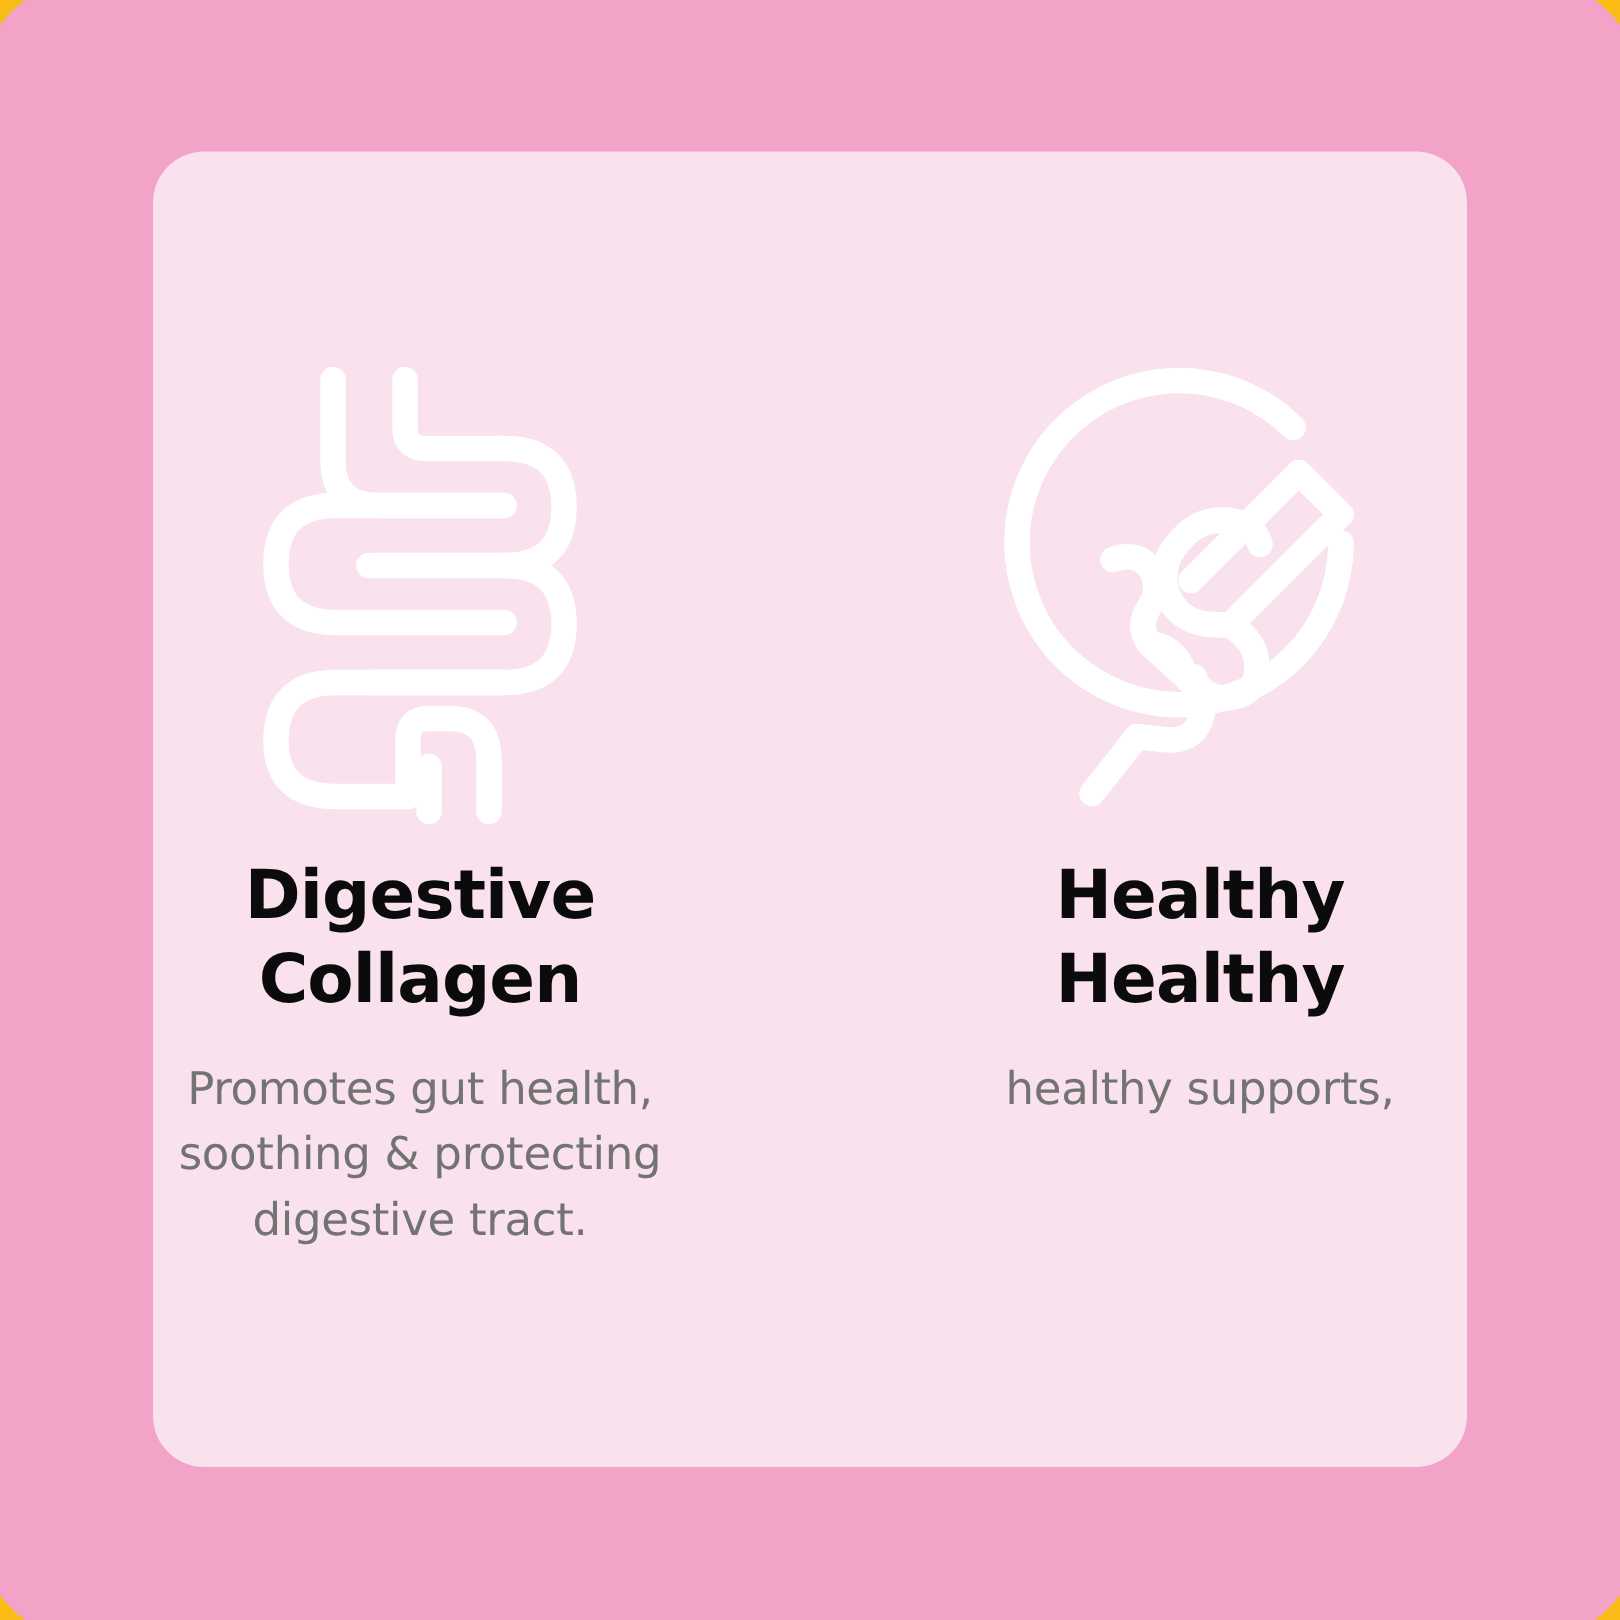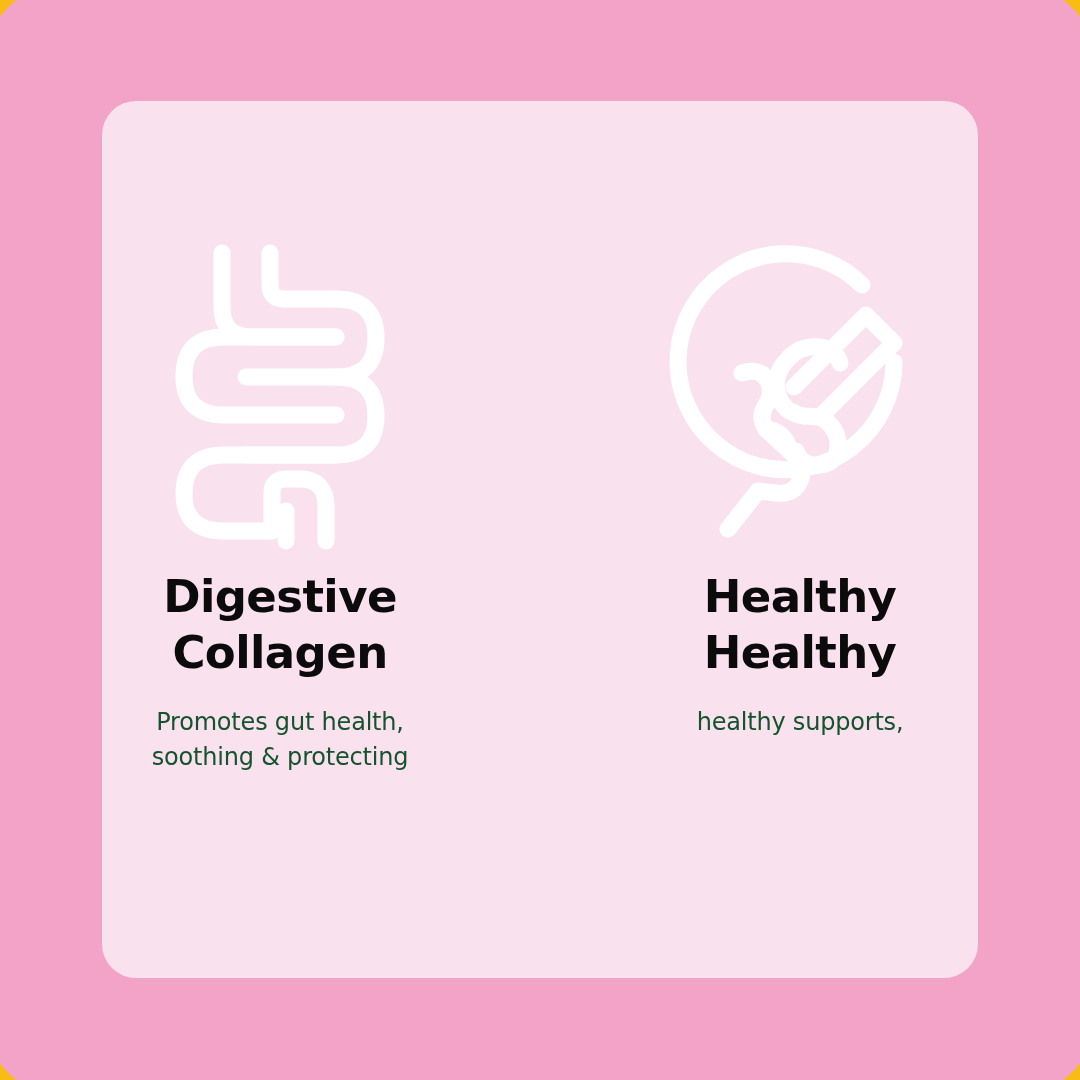--- a/index.html
+++ b/index.html
@@ -85,25 +85,25 @@
     font-size: 45px;
     font-weight: bold;
     line-height: 1.24;
     letter-spacing: -0.6px;
     color: #0B0B0B;
     max-width: 290px;
   }
   .feature-desc {
     margin: 24px 0 0 0;
     font-family: "DejaVu Sans", sans-serif;
-    font-size: 24px;
+    font-size: 30px;
     font-weight: normal;
     line-height: 1.46;
     letter-spacing: -0.2px;
-    color: #14532d;
+    color: #737373;
     max-width: 330px;
   }
   .feature-title span,
   .feature-desc span { display: block; }
 </style>
 </head>
 <body>
 
 <div class="canvas">
 
@@ -137,20 +137,21 @@
         </div>
 
         <h2 class="feature-title">
           <span>Digestive</span>
           <span>Collagen</span>
         </h2>
 
         <p class="feature-desc">
           <span>Promotes gut health,</span>
           <span>soothing &amp; protecting</span>
+          <span>digestive tract.</span>
         </p>
       </div>
 
       <div class="feature">
 
         <div class="icon-wrap">
           <svg viewBox="0 0 240 300" fill="none" stroke="#FFFFFF" stroke-width="17" stroke-linecap="round" stroke-linejoin="round">
 
             <path d="M182 44 A108 108 0 1 0 214 121"></path>
 

